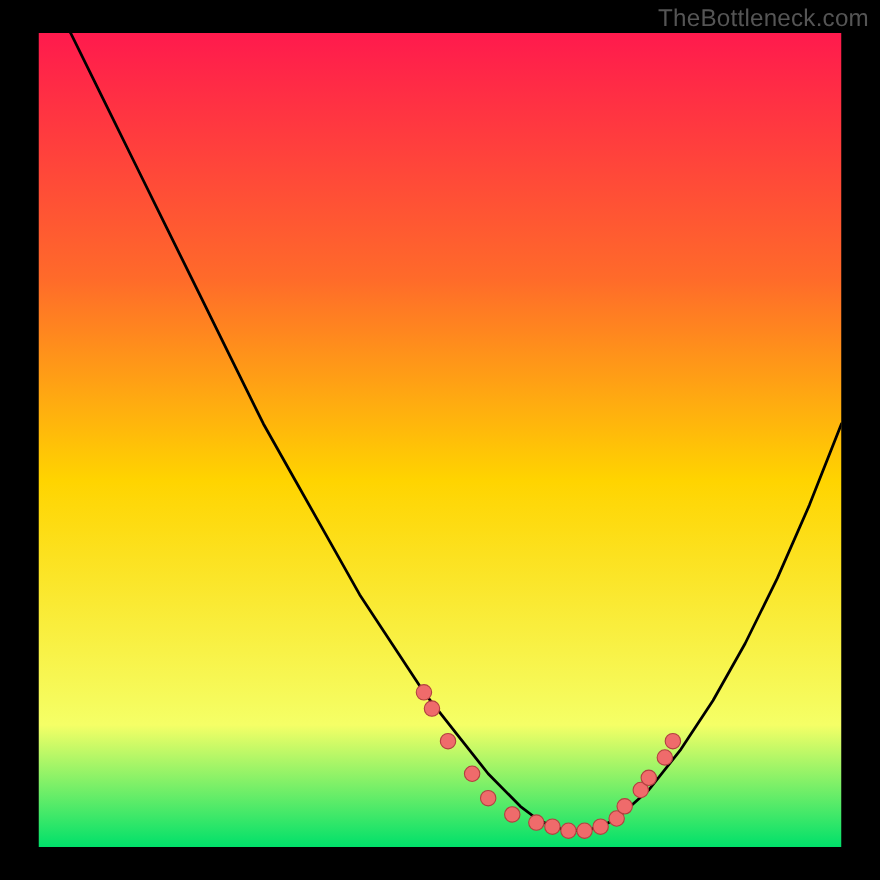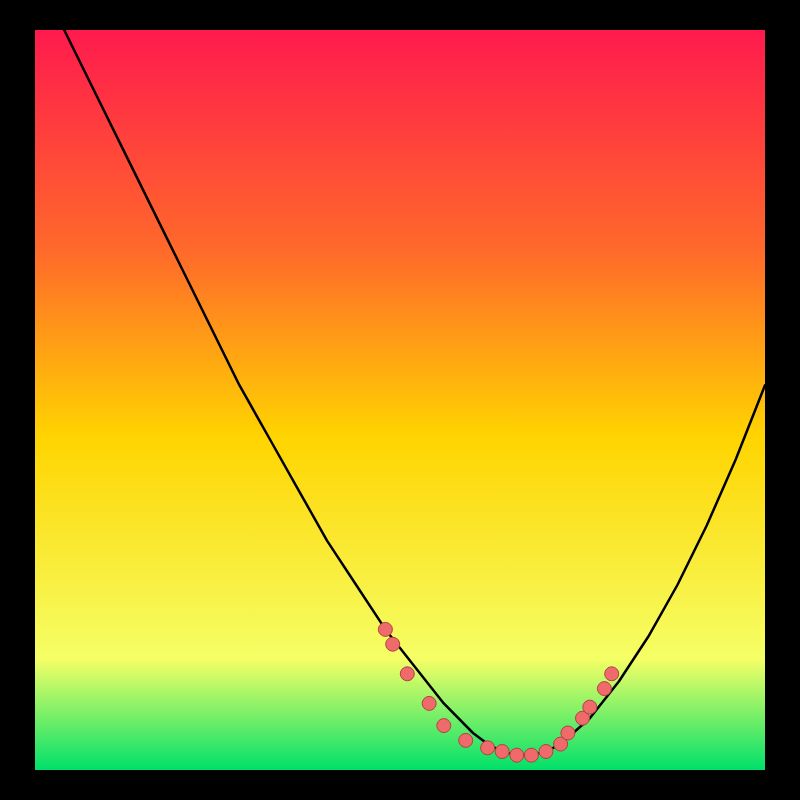--- a/index.html
+++ b/index.html
@@ -40,20 +40,21 @@
     display: block;
     width: 100%;
     height: 100%;
   }
 </style>
 </head>
 <body>
 
 <div class="frame">
 
+  <div class="watermark">TheBottleneck.com</div>
 
   <div class="plot-area">
     <svg viewBox="0 0 730 740" preserveAspectRatio="none">
       <defs>
         <linearGradient id="bg-grad" x1="0" y1="0" x2="0" y2="1">
           <stop offset="0%" stop-color="#ff1a4d"></stop>
           <stop offset="30%" stop-color="#ff6a2a"></stop>
           <stop offset="55%" stop-color="#ffd400"></stop>
           <stop offset="85%" stop-color="#f5ff66"></stop>
           <stop offset="100%" stop-color="#00e06a"></stop>

